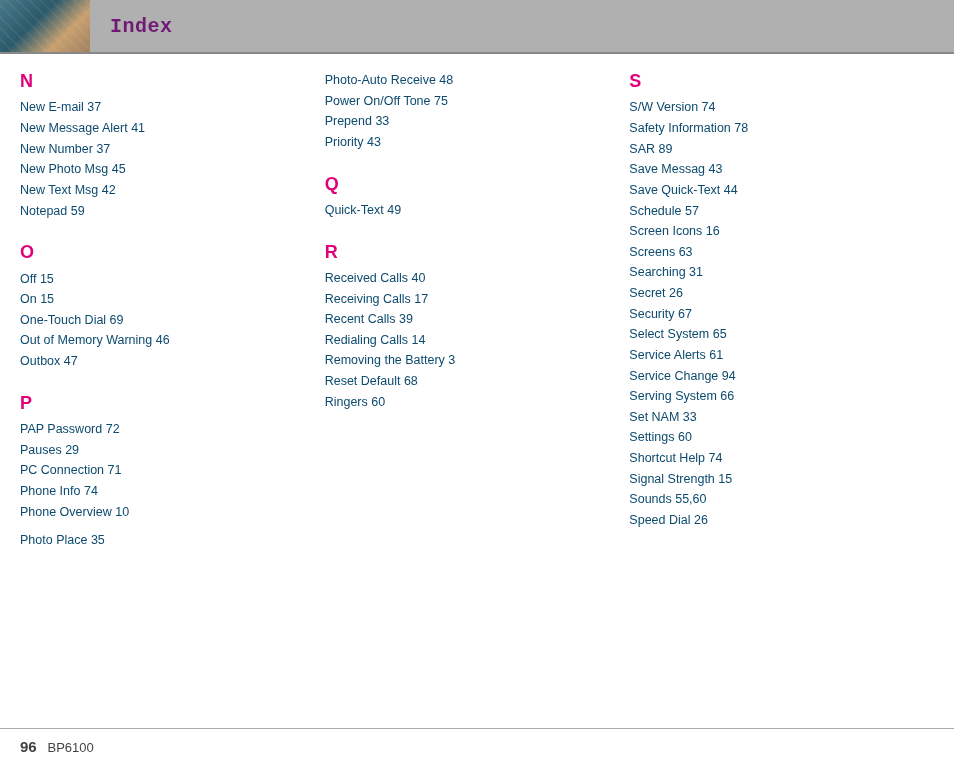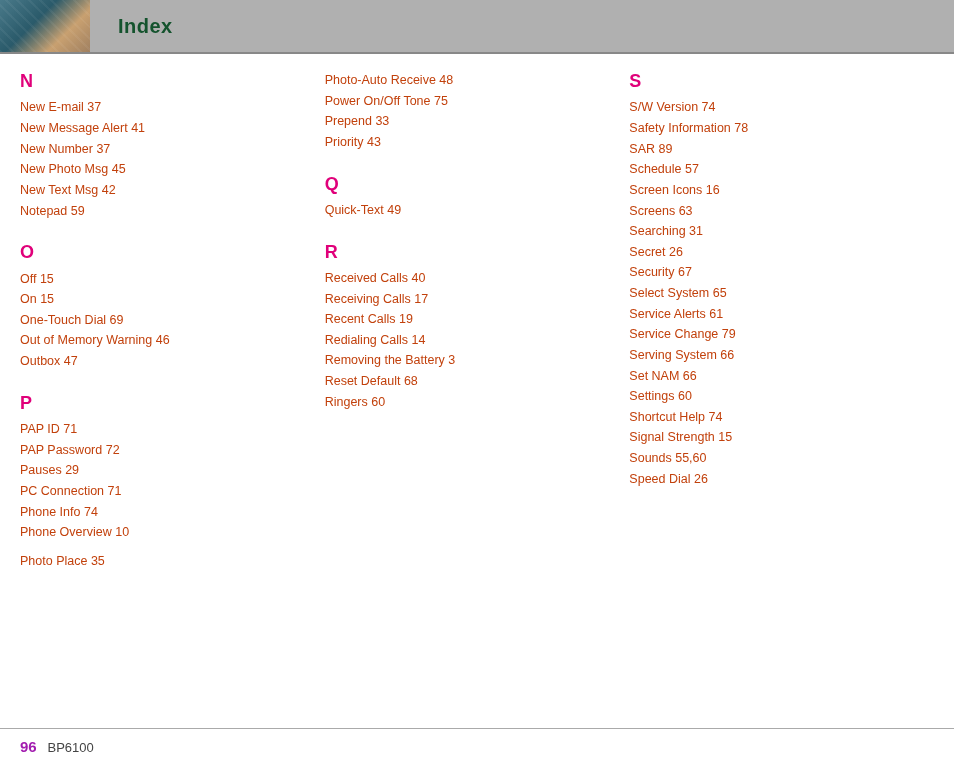--- a/index.html
+++ b/index.html
@@ -38,25 +38,26 @@
       background: repeating-linear-gradient(
         45deg,
         rgba(255,255,255,0.05) 0px,
         rgba(255,255,255,0.05) 2px,
         transparent 2px,
         transparent 8px
       );
     }
 
     .header-title {
-      padding-left: 28px;
+      padding-left: 20px;
       font-size: 20px;
       font-weight: bold;
-      color: #14532d;
+      color: #701a75;
       letter-spacing: 0.5px;
+      font-family: Liberation Mono, monospace;
     }
 
     .divider-top {
       height: 2px;
       background: #888;
     }
 
     .content {
       display: flex;
       flex-direction: row;
@@ -77,21 +78,21 @@
       margin-top: 8px;
       line-height: 1.3;
     }
 
     .section-letter:first-child {
       margin-top: 0;
     }
 
     .entry {
       font-size: 12.5px;
-      color: #c2410c;
+      color: #0c4a6e;
       line-height: 1.65;
     }
 
     .section-gap {
       height: 12px;
     }
 
     .footer {
       position: absolute;
       bottom: 0;
@@ -106,21 +107,21 @@
     }
 
     .footer-text {
       font-size: 13px;
       color: #444;
     }
 
     .footer-text span.page-num {
       font-weight: bold;
       font-size: 15px;
-      color: #a21caf;
+      color: #404040;
     }
   </style>
 </head>
 <body>
 
 <div class="header">
   <div class="header-image"></div>
   <div class="header-title">Index</div>
 </div>
 <div class="divider-top"></div>
@@ -137,21 +138,20 @@
       <div class="entry">Notepad 59</div>
       <div class="section-gap"></div>
       <div class="section-letter">O</div>
       <div class="entry">Off 15</div>
       <div class="entry">On 15</div>
       <div class="entry">One-Touch Dial 69</div>
       <div class="entry">Out of Memory Warning 46</div>
       <div class="entry">Outbox 47</div>
       <div class="section-gap"></div>
       <div class="section-letter">P</div>
-      <div class="entry">PAP ID 71</div>
       <div class="entry">PAP Password 72</div>
       <div class="entry">Pauses 29</div>
       <div class="entry">PC Connection 71</div>
       <div class="entry">Phone Info 74</div>
       <div class="entry">Phone Overview 10</div>
       <div class="entry" style="height: 8px;"></div>
       <div class="entry">Photo Place 35</div>
     </div>
 
   <div class="column" id="col2">
@@ -159,43 +159,45 @@
       <div class="entry">Power On/Off Tone 75</div>
       <div class="entry">Prepend 33</div>
       <div class="entry">Priority 43</div>
       <div class="section-gap"></div>
       <div class="section-letter">Q</div>
       <div class="entry">Quick-Text 49</div>
       <div class="section-gap"></div>
       <div class="section-letter">R</div>
       <div class="entry">Received Calls 40</div>
       <div class="entry">Receiving Calls 17</div>
-      <div class="entry">Recent Calls 19</div>
+      <div class="entry">Recent Calls 39</div>
       <div class="entry">Redialing Calls 14</div>
       <div class="entry">Removing the Battery 3</div>
       <div class="entry">Reset Default 68</div>
       <div class="entry">Ringers 60</div>
     </div>
 
   <div class="column" id="col3">
       <div class="section-letter">S</div>
       <div class="entry">S/W Version 74</div>
       <div class="entry">Safety Information 78</div>
       <div class="entry">SAR 89</div>
+      <div class="entry">Save Messag 43</div>
+      <div class="entry">Save Quick-Text 44</div>
       <div class="entry">Schedule 57</div>
       <div class="entry">Screen Icons 16</div>
       <div class="entry">Screens 63</div>
       <div class="entry">Searching 31</div>
       <div class="entry">Secret 26</div>
       <div class="entry">Security 67</div>
       <div class="entry">Select System 65</div>
       <div class="entry">Service Alerts 61</div>
-      <div class="entry">Service Change 79</div>
+      <div class="entry">Service Change 94</div>
       <div class="entry">Serving System 66</div>
-      <div class="entry">Set NAM 66</div>
+      <div class="entry">Set NAM 33</div>
       <div class="entry">Settings 60</div>
       <div class="entry">Shortcut Help 74</div>
       <div class="entry">Signal Strength 15</div>
       <div class="entry">Sounds 55,60</div>
       <div class="entry">Speed Dial 26</div>
     </div>
 </div>
 
 <div class="footer">
   <span class="footer-text">

